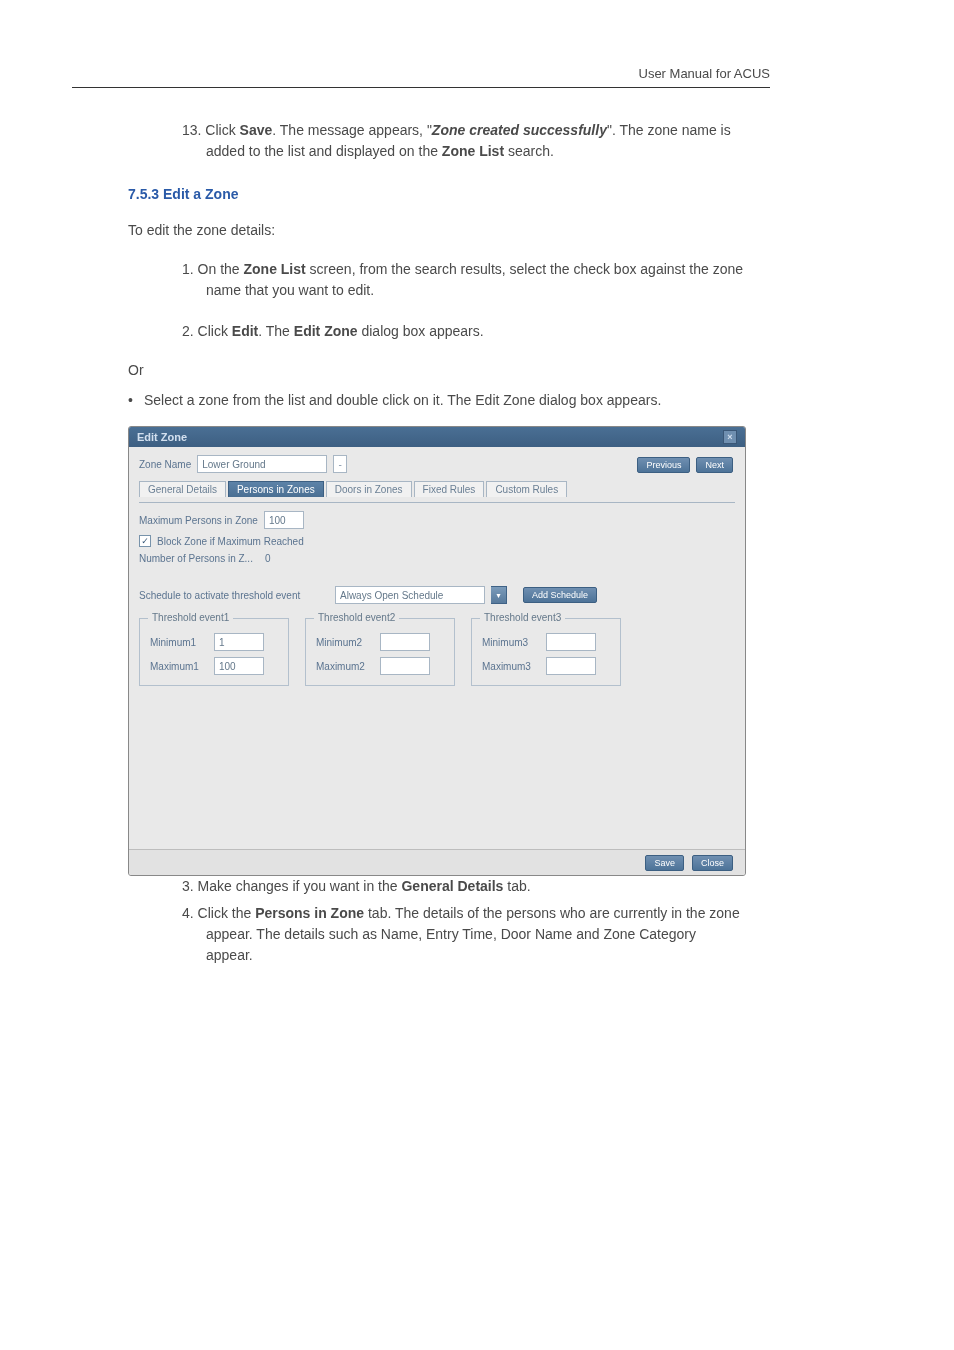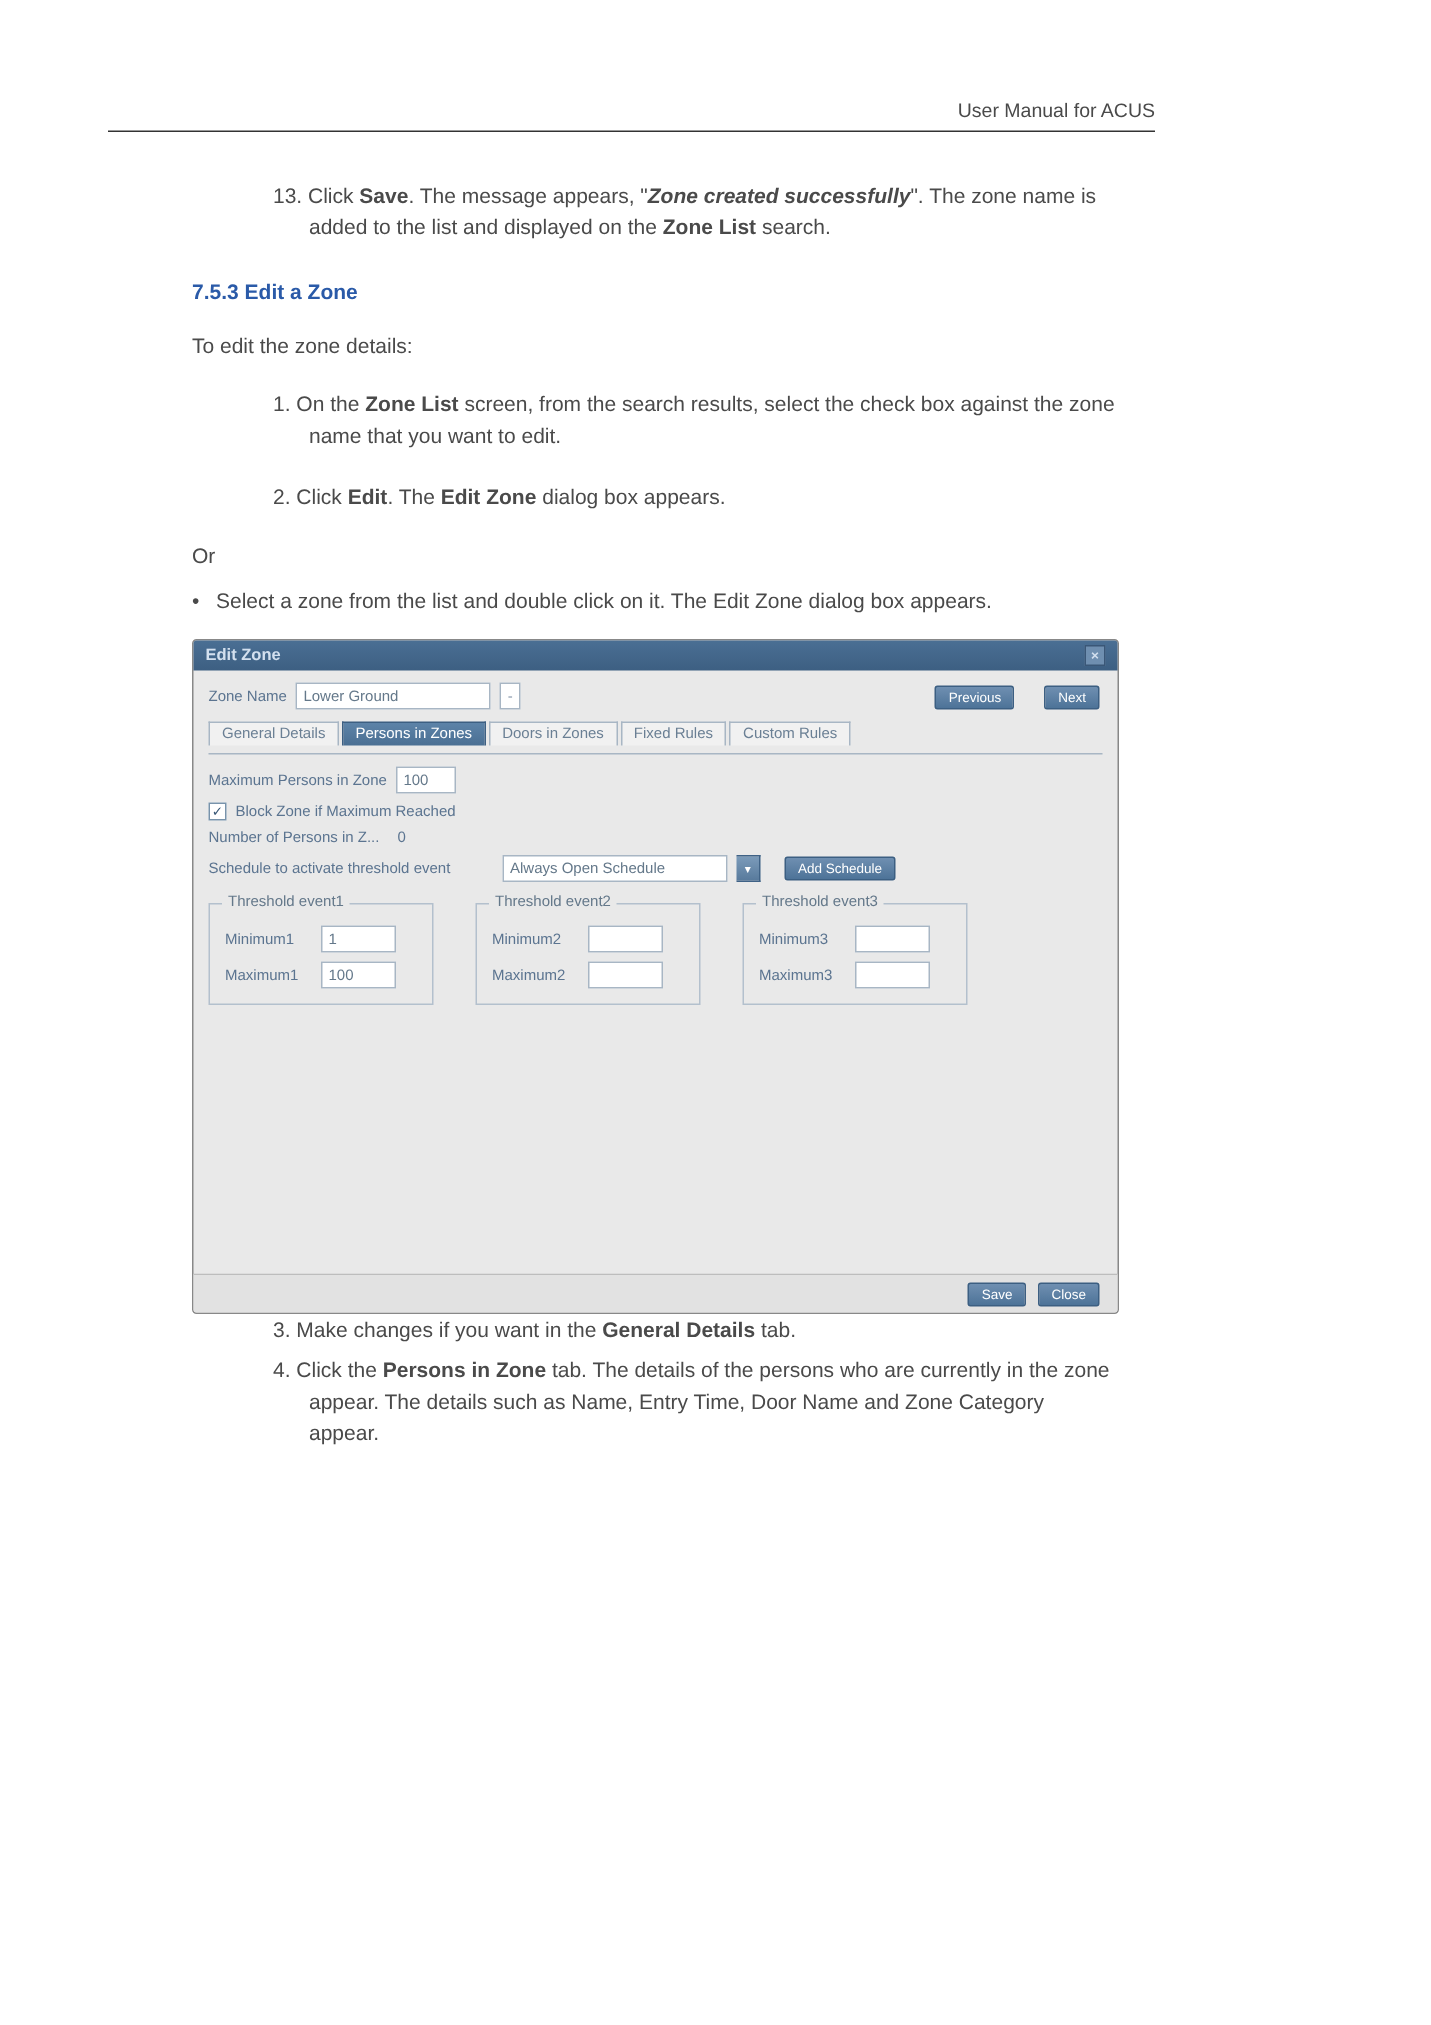--- a/index.html
+++ b/index.html
@@ -75,42 +75,42 @@
   .lbl { font-size:10px; color:#5b7490; }
   .inp {
     background:#fff; border:1px solid #a8b6c4; height:18px;
     display:inline-flex; align-items:center; padding:0 4px;
   }
   .btn {
     background:linear-gradient(#6f8fb1,#4d7398);
     color:#fff; border:1px solid #3c5f82; font-size:9px;
     padding:2px 8px; border-radius:2px; display:inline-block;
   }
-  .top-right-btns { position:absolute; top:30px; right:12px; display:flex; gap:20px; }
+  .top-right-btns { position:absolute; top:30px; right:12px; display:flex; gap:6px; }
   .tabs { display:flex; gap:2px; margin:8px 0 6px; }
   .tab {
     padding:2px 8px; font-size:10px; border:1px solid #a8b6c4;
     background:#f1f1f1; color:#6a7f94; border-bottom:none;
   }
   .tab.active { background:linear-gradient(#5d83a8,#4a6f93); color:#fff; border-color:#3c5f82;}
   .tab-underline { border-top:1px solid #a8b6c4; margin-top:-1px; }
   .chk { width:12px; height:12px; border:1px solid #7893ab; background:#fff; display:inline-flex; align-items:center; justify-content:center; font-size:9px; color:#395877; }
   .dropdown-caret {
     width:16px; height:18px; background:linear-gradient(#7b9bba,#587a9c);
     display:inline-flex; align-items:center; justify-content:center; color:#fff; font-size:8px;
     border:1px solid #3f6286; border-left:none;
   }
   .fieldset {
     border:1px solid #b3c0cd; padding:8px 10px 10px; position:relative;
     width:150px;
   }
   .fieldset .legend {
     position:absolute; top:-7px; left:8px; background:#e9e9e9; padding:0 4px; font-size:10px;
   }
-  .thresholds { display:flex; gap:28px; margin-top:14px; }
+  .thresholds { display:flex; gap:16px; margin-top:14px; }
   .fieldset .frow { display:flex; align-items:center; gap:6px; margin-top:6px; }
   .shot-footer {
     position:absolute; bottom:0; left:0; right:0; height:26px;
     background:#e2e2e2; border-top:1px solid #bdbdbd;
     display:flex; justify-content:flex-end; align-items:center; gap:8px; padding:0 12px;
     border-bottom-left-radius:2px; border-bottom-right-radius:2px;
   }
   .fig-caption { text-align:center; font-weight:bold; margin:14px 0 18px; font-size:14px; }
   .page-footer {
     position:absolute; bottom:28px; left:72px; right:72px;
@@ -179,21 +179,21 @@
           <span class="inp" style="width:40px;">100</span>
         </div>
         <div class="row">
           <span class="chk">✓</span>
           <span class="lbl">Block Zone if Maximum Reached</span>
         </div>
         <div class="row">
           <span class="lbl">Number of Persons in Z...</span>
           <span class="lbl" style="margin-left:6px;">0</span>
         </div>
-        <div class="row" style="margin-top:6px;">
+        <div class="row" style="margin-top:22px;">
           <span class="lbl" style="width:190px;">Schedule to activate threshold event</span>
           <span class="inp" style="width:150px;">Always Open Schedule</span>
             <span class="dropdown-caret">▾</span>
           <span class="btn" style="margin-left:10px;">Add Schedule</span>
         </div>
 
         <div class="thresholds">
           <div class="fieldset">
             <span class="legend">Threshold event1</span>
             <div class="frow">

